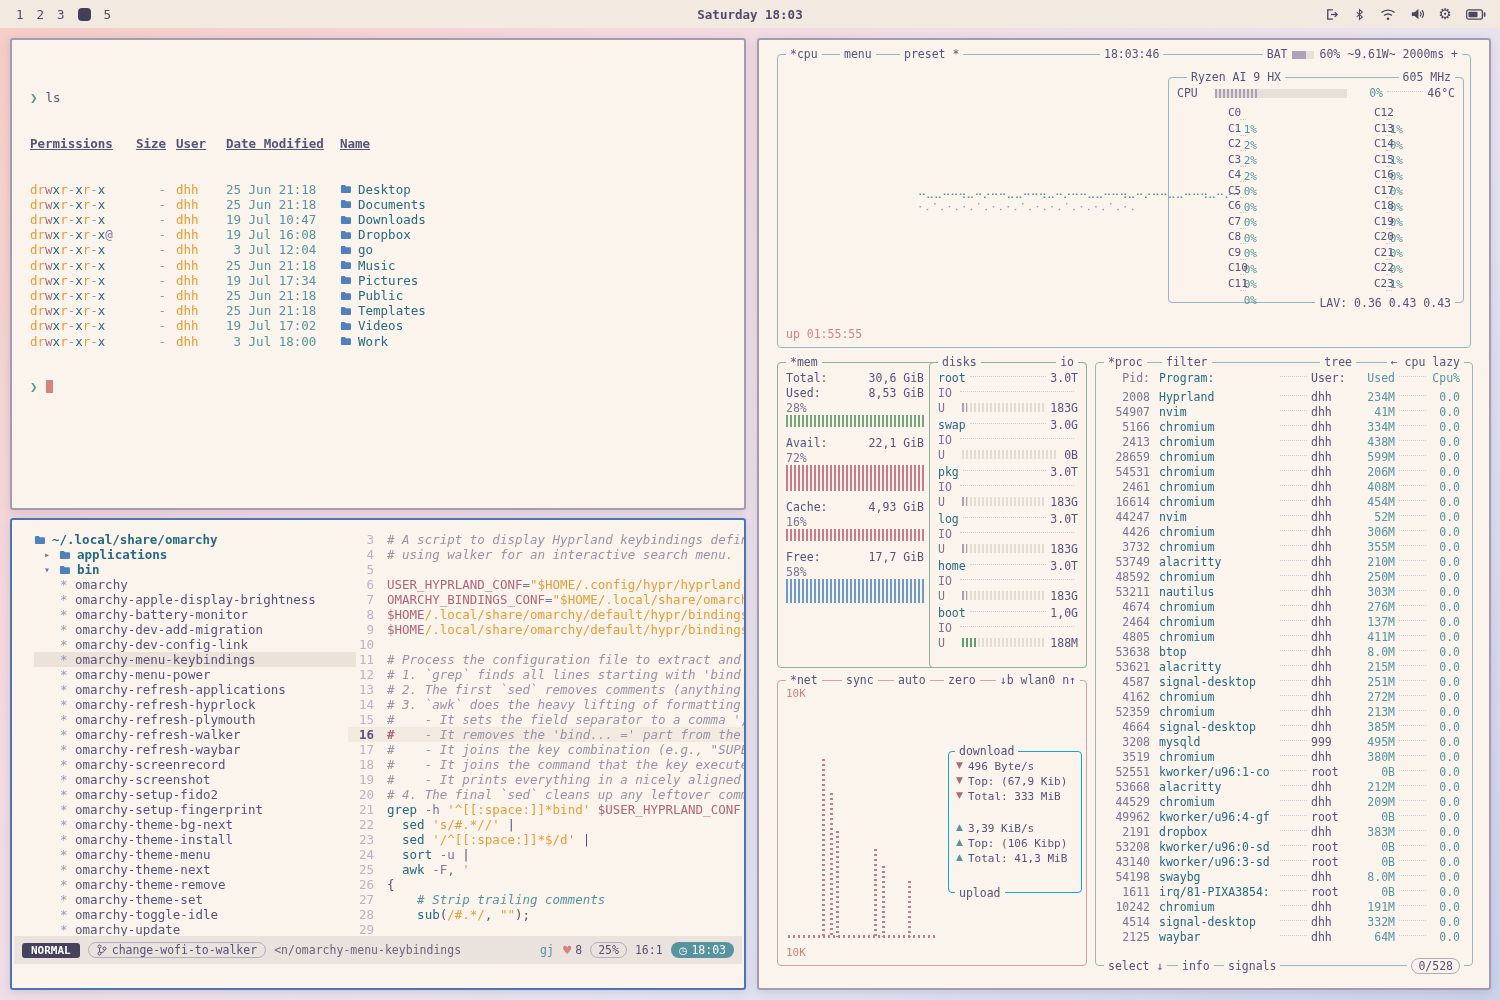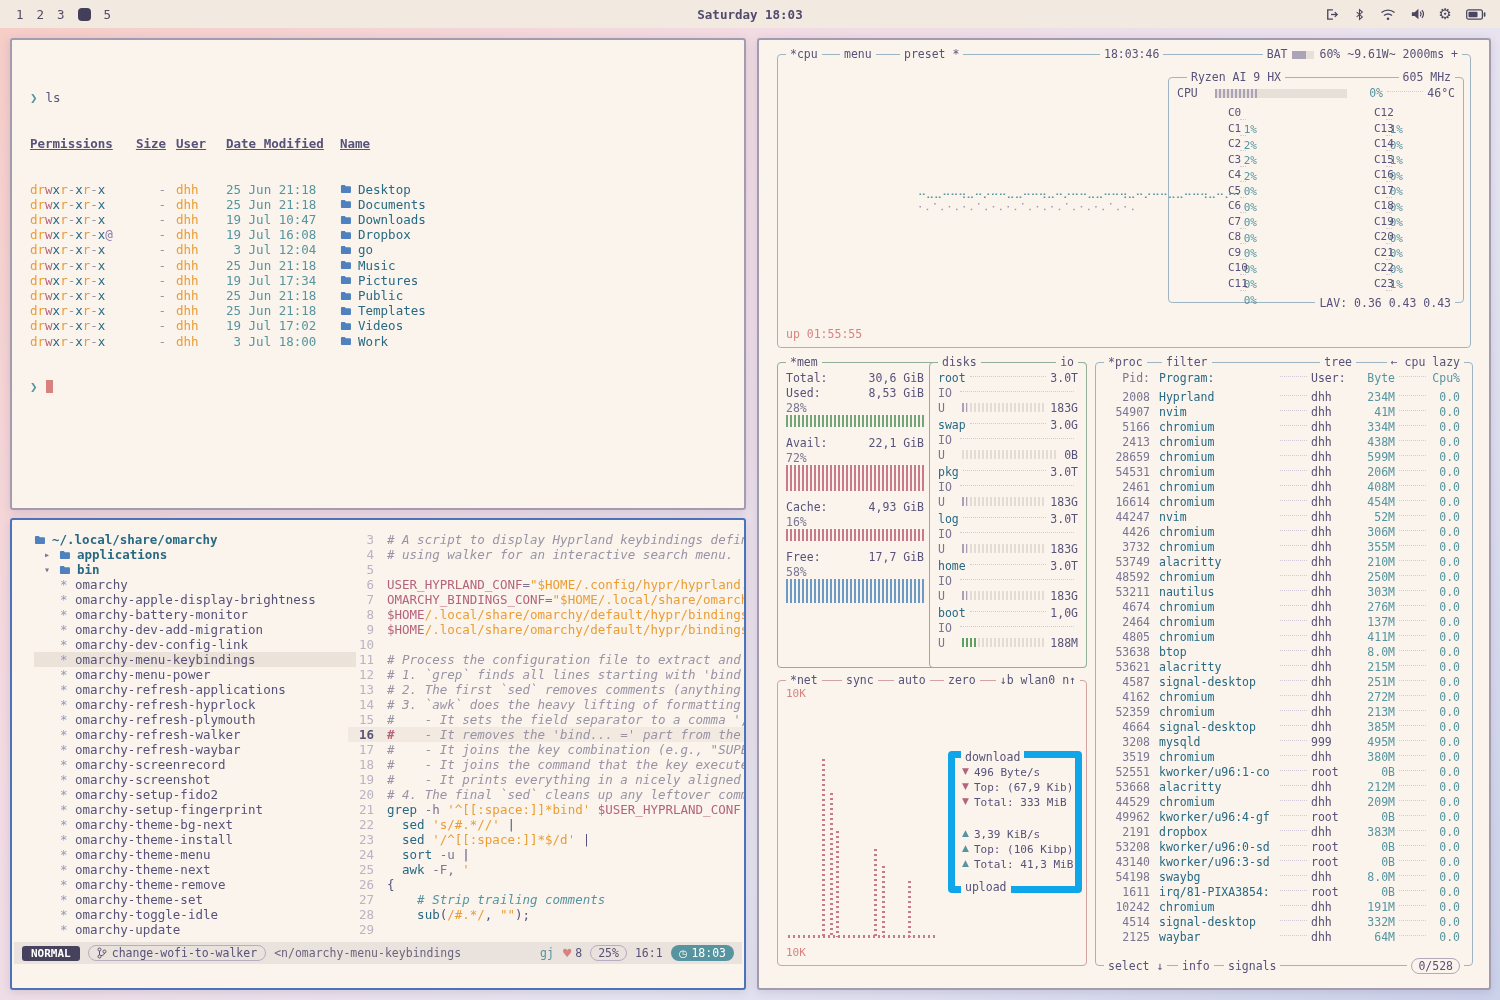--- a/index.html
+++ b/index.html
@@ -64,21 +64,21 @@
   .tok-c{color:#9893a5;font-style:italic;}
   .tok-c2{color:#56949f;font-style:italic;}
   .tok-s{color:var(--gold);}
   .tok-v{color:var(--love);}
   .tok-k{color:var(--pine);}
   .tok-f{color:var(--subtle);}
   .tok-o{color:var(--subtle);}
   .tok-p{color:var(--text);}
   .tok-t{color:var(--text);}
   .tok-cur{color:var(--love);font-weight:bold;}
-  #statusline{position:absolute;left:2px;right:2px;bottom:24px;height:22px;background:#eae2dc;
+  #statusline{position:absolute;left:2px;right:2px;bottom:24px;height:28px;background:#eae2dc;
     display:flex;align-items:center;gap:8px;padding:0 8px;font-size:11.5px;}
   .mode-badge{background:#46415c;color:#fff;font-weight:bold;padding:1px 9px;border-radius:3px;font-size:11px;}
   .branch-pill{display:inline-flex;align-items:center;gap:5px;border:1px solid #b5adc2;border-radius:9px;
     padding:0 8px;height:16px;color:var(--text);}
   .file-label{color:#6b667f;}
   .sl-spacer{flex:1;}
   .sl-keys{color:var(--foam);}
   .sl-pom{display:inline-flex;align-items:center;gap:3px;color:var(--text);}
   .heart{color:var(--rose);font-family:"DejaVu Sans",sans-serif;}
   .sl-pill{border:1px solid #b5adc2;border-radius:9px;padding:0 7px;height:16px;display:inline-flex;align-items:center;}
@@ -131,21 +131,21 @@
   .dio{color:var(--subtle);width:18px;flex:none;}
   .dmeter{flex:1;height:9px;background:repeating-linear-gradient(90deg,#e3dcd4 0 2px,transparent 2px 4px);margin:0 6px;position:relative;}
   .dfill{position:absolute;left:0;top:0;bottom:0;background:repeating-linear-gradient(90deg,#a9a2b6 0 2px,transparent 2px 4px);}
   .dfill.green{background:repeating-linear-gradient(90deg,#5f9e66 0 2px,transparent 2px 4px);}
 
   #net-box{left:18px;top:640px;width:310px;height:286px;}
   .scale-label{position:absolute;color:var(--rose);font-size:11px;}
   .ncol{position:absolute;width:3px;background:repeating-linear-gradient(180deg,#c77a8a 0 2px,transparent 2px 5px);}
   #net-baseline{position:absolute;left:10px;top:254px;width:150px;height:3px;
     background:repeating-linear-gradient(90deg,#c77a8a 0 2px,transparent 2px 5px);}
-  #net-stats-box{position:absolute;left:170px;top:70px;width:134px;height:142px;border:7px solid #0ea5e9;border-radius:4px;background:var(--base);}
+  #net-stats-box{position:absolute;left:170px;top:70px;width:134px;height:142px;border:1px solid #0ea5e9;border-radius:4px;background:var(--base);}
   #net-down{position:absolute;left:7px;top:8px;right:4px;}
   #net-up{position:absolute;left:7px;top:70px;right:4px;}
   .net-row{display:flex;gap:5px;height:15px;white-space:nowrap;font-size:11px;}
   .arr{font-family:"DejaVu Sans",sans-serif;font-size:9px;}
   .arr.down{color:var(--love);}
   .arr.up{color:var(--foam);}
 
   #proc-box{left:336px;top:322px;width:378px;height:604px;}
   #proc-head{position:absolute;left:8px;right:12px;top:8px;display:flex;align-items:center;color:var(--subtle);font-size:11.5px;}
   #proc-rows{position:absolute;left:8px;right:12px;top:26px;bottom:10px;display:flex;flex-direction:column;overflow:hidden;}
@@ -715,21 +715,21 @@
       <div class="bbox" id="proc-box">
         <span class="tab" style="left:8px">*proc</span>
         <span class="tab" style="left:66px">filter</span>
         <span class="tab" style="right:116px">tree</span>
         <span class="tab" style="right:8px">← cpu lazy</span>
         <div id="proc-head">
           <span class="ppid">Pid:</span>
           <span class="pprog">Program:</span>
           <span class="dots"></span>
           <span class="puser">User:</span>
-          <span class="pmem">Byte</span>
+          <span class="pmem">Used</span>
           <span class="dots"></span>
           <span class="pcpu">Cpu%</span>
         </div>
         <div id="proc-rows">
             <div class="proc-row"><span class="ppid">2008</span><span class="pprog">Hyprland</span><span class="dots"></span><span class="puser">dhh</span><span class="pmem">234M</span><span class="dots"></span><span class="pcpu">0.0</span></div>
             <div class="proc-row"><span class="ppid">54907</span><span class="pprog">nvim</span><span class="dots"></span><span class="puser">dhh</span><span class="pmem">41M</span><span class="dots"></span><span class="pcpu">0.0</span></div>
             <div class="proc-row"><span class="ppid">5166</span><span class="pprog">chromium</span><span class="dots"></span><span class="puser">dhh</span><span class="pmem">334M</span><span class="dots"></span><span class="pcpu">0.0</span></div>
             <div class="proc-row"><span class="ppid">2413</span><span class="pprog">chromium</span><span class="dots"></span><span class="puser">dhh</span><span class="pmem">438M</span><span class="dots"></span><span class="pcpu">0.0</span></div>
             <div class="proc-row"><span class="ppid">28659</span><span class="pprog">chromium</span><span class="dots"></span><span class="puser">dhh</span><span class="pmem">599M</span><span class="dots"></span><span class="pcpu">0.0</span></div>
             <div class="proc-row"><span class="ppid">54531</span><span class="pprog">chromium</span><span class="dots"></span><span class="puser">dhh</span><span class="pmem">206M</span><span class="dots"></span><span class="pcpu">0.0</span></div>

